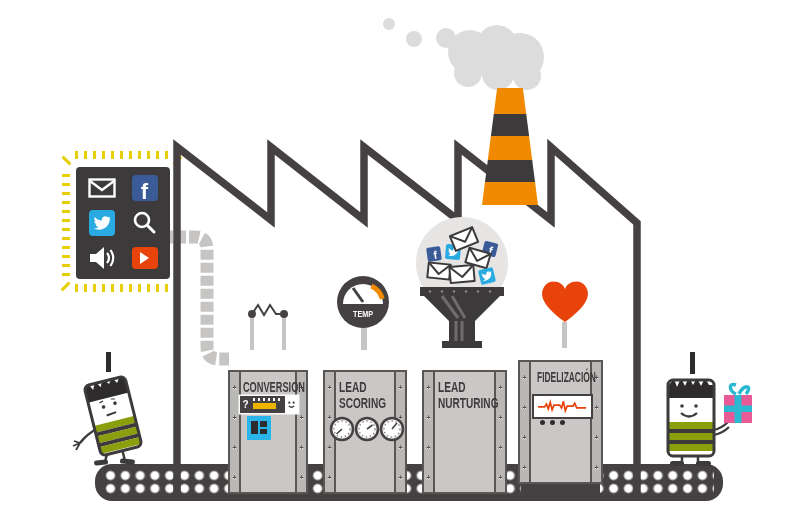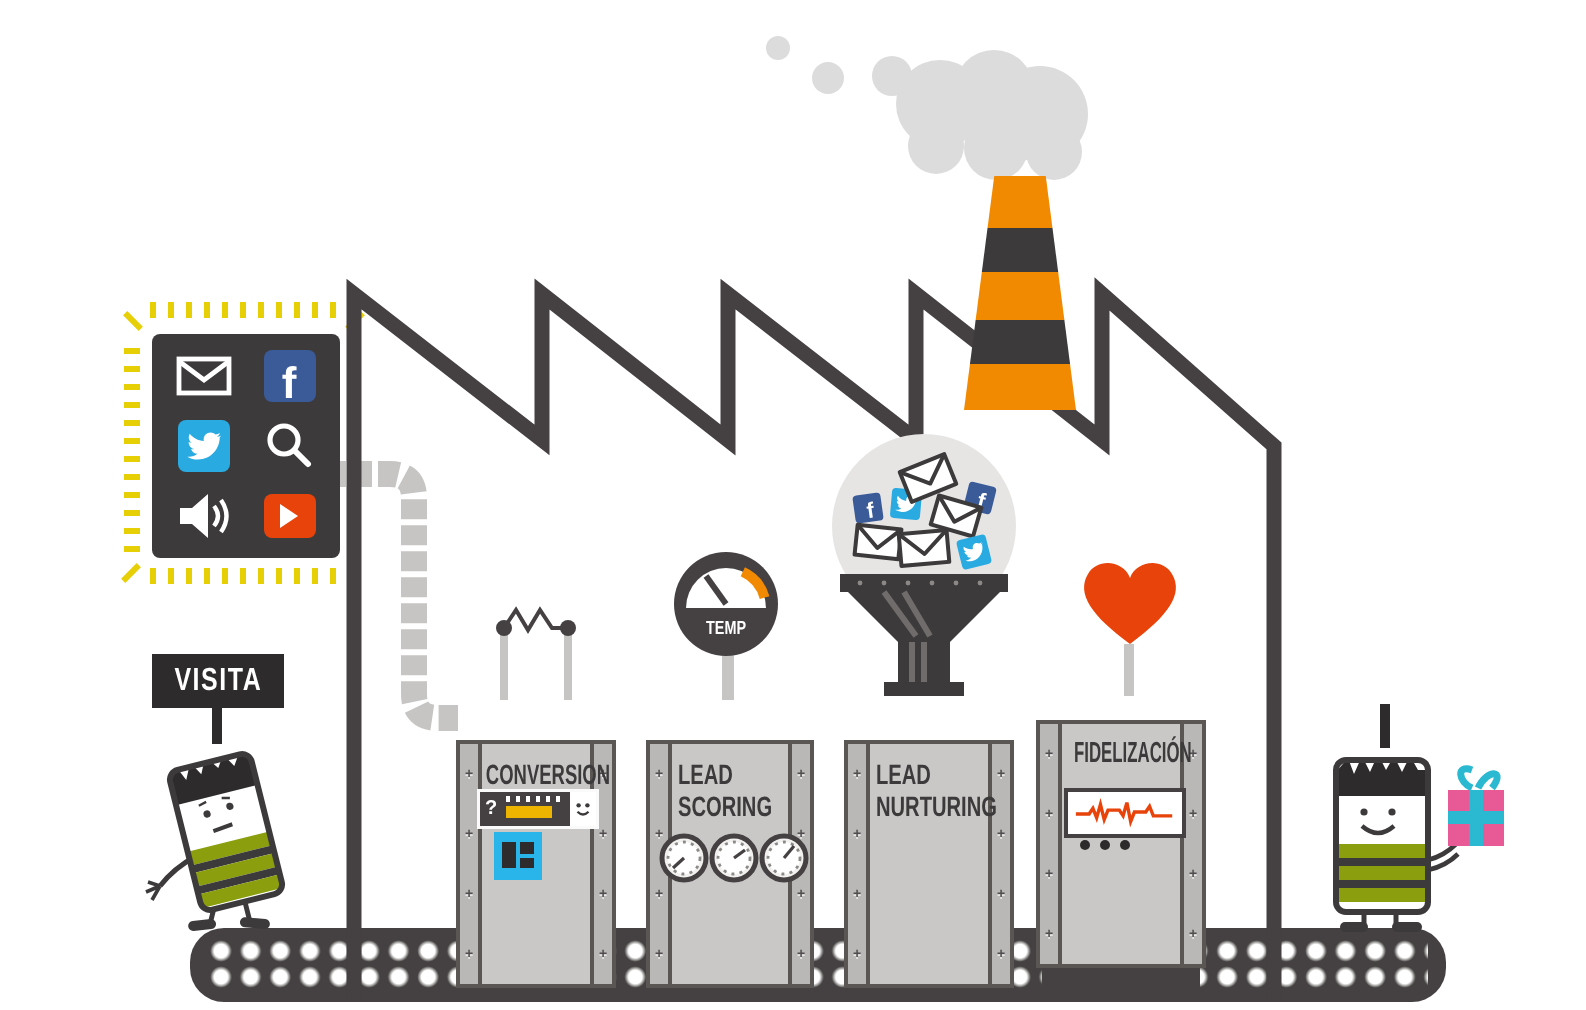--- a/index.html
+++ b/index.html
@@ -336,21 +336,20 @@
       </div>
       <div class="dots" style="left:20px;top:58px">
           <i></i>
           <i></i>
           <i></i>
         </div>
     </div>
   </div>
 
   <div class="spost" style="left:106px;top:352px;height:20px"></div>
-  <div class="sign" style="left:76px;top:327px;width:66px"><span>VISITA</span></div>
   <div class="spost" style="left:690px;top:352px;height:22px"></div>
 
   <svg class="abs" style="left:56px;top:364px" width="112" height="104" viewBox="0 0 112 104">
     <path d="M52,86 L49,98 M66,85 L69,97" stroke="#3d3a3b" stroke-width="2.5"></path>
     <rect x="38" y="96" width="14" height="5" rx="2.5" fill="#3d3a3b" transform="rotate(-6 45 98)"></rect>
     <rect x="64" y="95" width="15" height="5" rx="2.5" fill="#3d3a3b" transform="rotate(5 71 97)"></rect>
     <path d="M42,64 Q31,70 24,79" stroke="#3d3a3b" stroke-width="2.5" fill="none"></path>
     <path d="M24,79 L18,77 M24,79 L17,82 M24,79 L20,86" stroke="#3d3a3b" stroke-width="1.8"></path>
     <g transform="rotate(-14 57 52)">
       <clipPath id="vbody">

